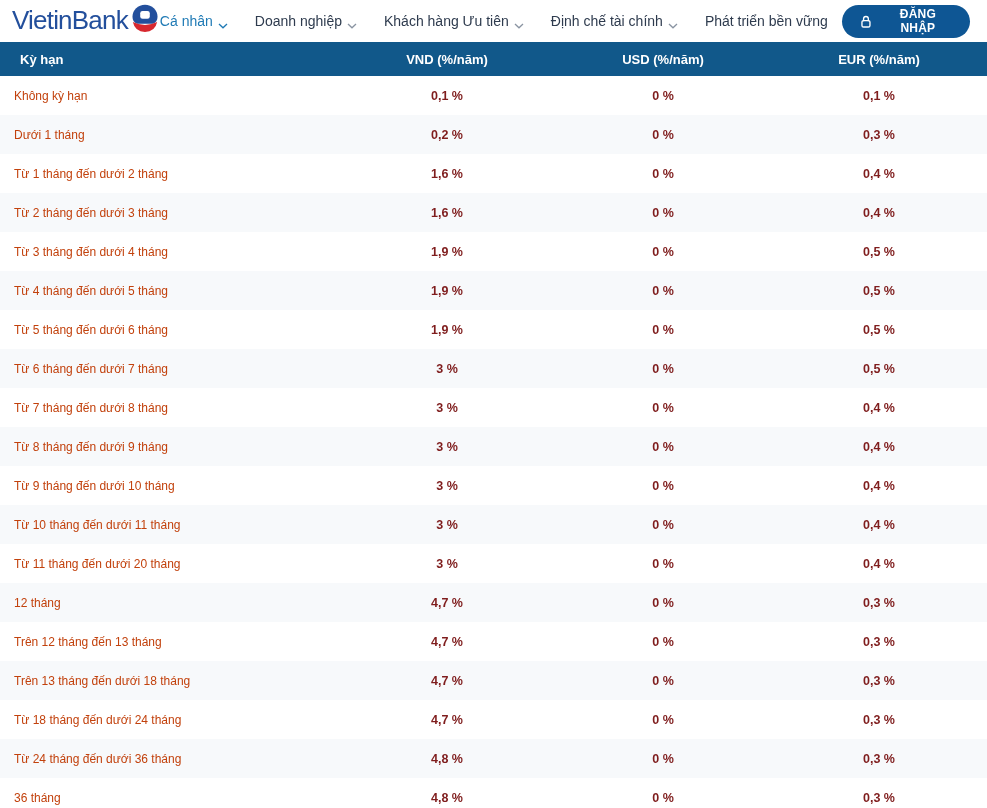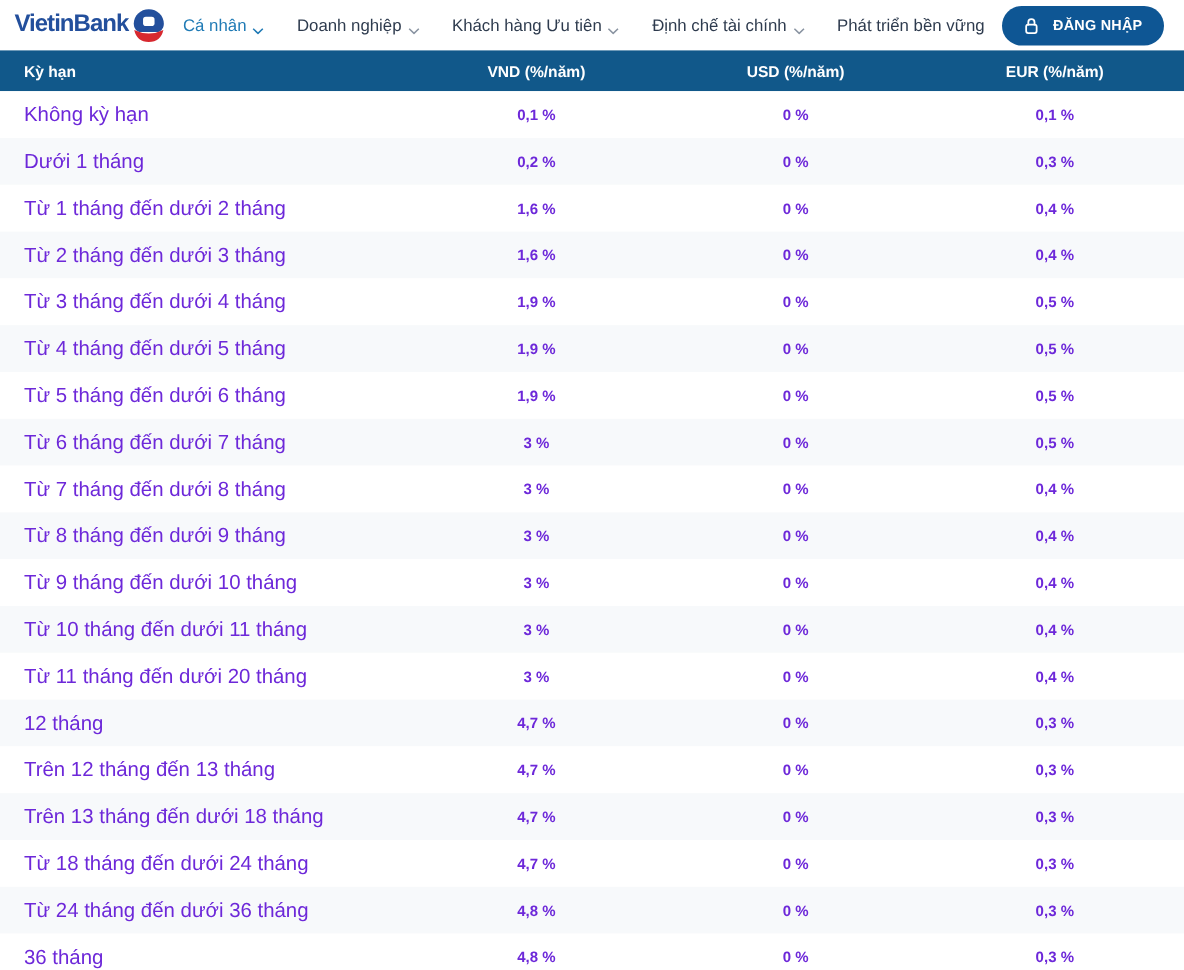--- a/index.html
+++ b/index.html
@@ -2,21 +2,21 @@
 <html lang="vi"><head>
 <meta charset="utf-8">
 <style>
   * { margin:0; padding:0; box-sizing:border-box; }
   html,body { width:987px; height:808px; overflow:hidden; background:#fff;
               font-family:"Liberation Sans", sans-serif; }
 
   
   .topbar { height:42px; display:flex; align-items:center; padding:0 17px 0 12px; background:#fff; }
   .logo { position:relative; display:flex; align-items:flex-end; padding-right:32px; cursor:pointer; }
-  .logo-text { font-size:20px; font-weight:700; color:#234f9c; letter-spacing:-0.8px; line-height:1; padding-bottom:3px; }
+  .logo-text { font-size:26px; font-weight:400; color:#234f9c; letter-spacing:-0.8px; line-height:1; padding-bottom:3px; }
   .logo-mark { position:absolute; right:0; top:-3px; }
 
   nav { margin-left:auto; display:flex; align-items:center; gap:27px; }
   .nav-item { display:flex; align-items:flex-end; gap:5px; font-size:14px; color:#2e3b4e; cursor:pointer; white-space:nowrap; }
   .nav-item .chev { color:#8a94a2; margin-top:2px; }
   .nav-item.active { color:#1f7ab5; }
   .nav-item.active .chev { color:#1f7ab5; }
 
   .login-btn { margin-left:14px; display:flex; align-items:center; gap:12px; height:33px;
                padding:0 18px; border:none; border-radius:18px; background:#0e5694;
@@ -25,22 +25,22 @@
 
   
   .rate-table { width:987px; }
   .thead, .tr { display:grid; grid-template-columns:1fr 216px 216px 216px; align-items:center; }
   .thead { height:34px; background:#11588a; }
   .th { color:#fff; font-size:13px; font-weight:700; text-align:center; }
   .th-label { text-align:left; padding-left:20px; }
 
   .tr { height:39px; background:#fff; }
   .tr.alt { background:#f7f9fb; }
-  .td-label { font-size:17px; color:#6d28d9; padding-left:20px; }
-  .td-val { font-size:12.5px; font-weight:600; color:#6d28d9; text-align:center; }
+  .td-label { font-size:12px; color:#c2410c; padding-left:14px; }
+  .td-val { font-size:12.5px; font-weight:600; color:#7f1d1d; text-align:center; }
 </style>
 </head>
 <body>
 
 <header class="topbar">
   <div class="logo">
     <span class="logo-text">VietinBank</span>
     <svg class="logo-mark" width="30" height="28" viewBox="0 0 40 38">
       <path d="M20 1 C29.4 1 37 8.2 37 17.2 C37 22 34.6 25.4 30.8 26.8 L9.2 26.8 C5.4 25.4 3 22 3 17.2 C3 8.2 10.6 1 20 1 Z" fill="#234f9c"></path>
       <rect x="13.5" y="9.5" width="13" height="10.5" rx="3.2" fill="#ffffff"></rect>

